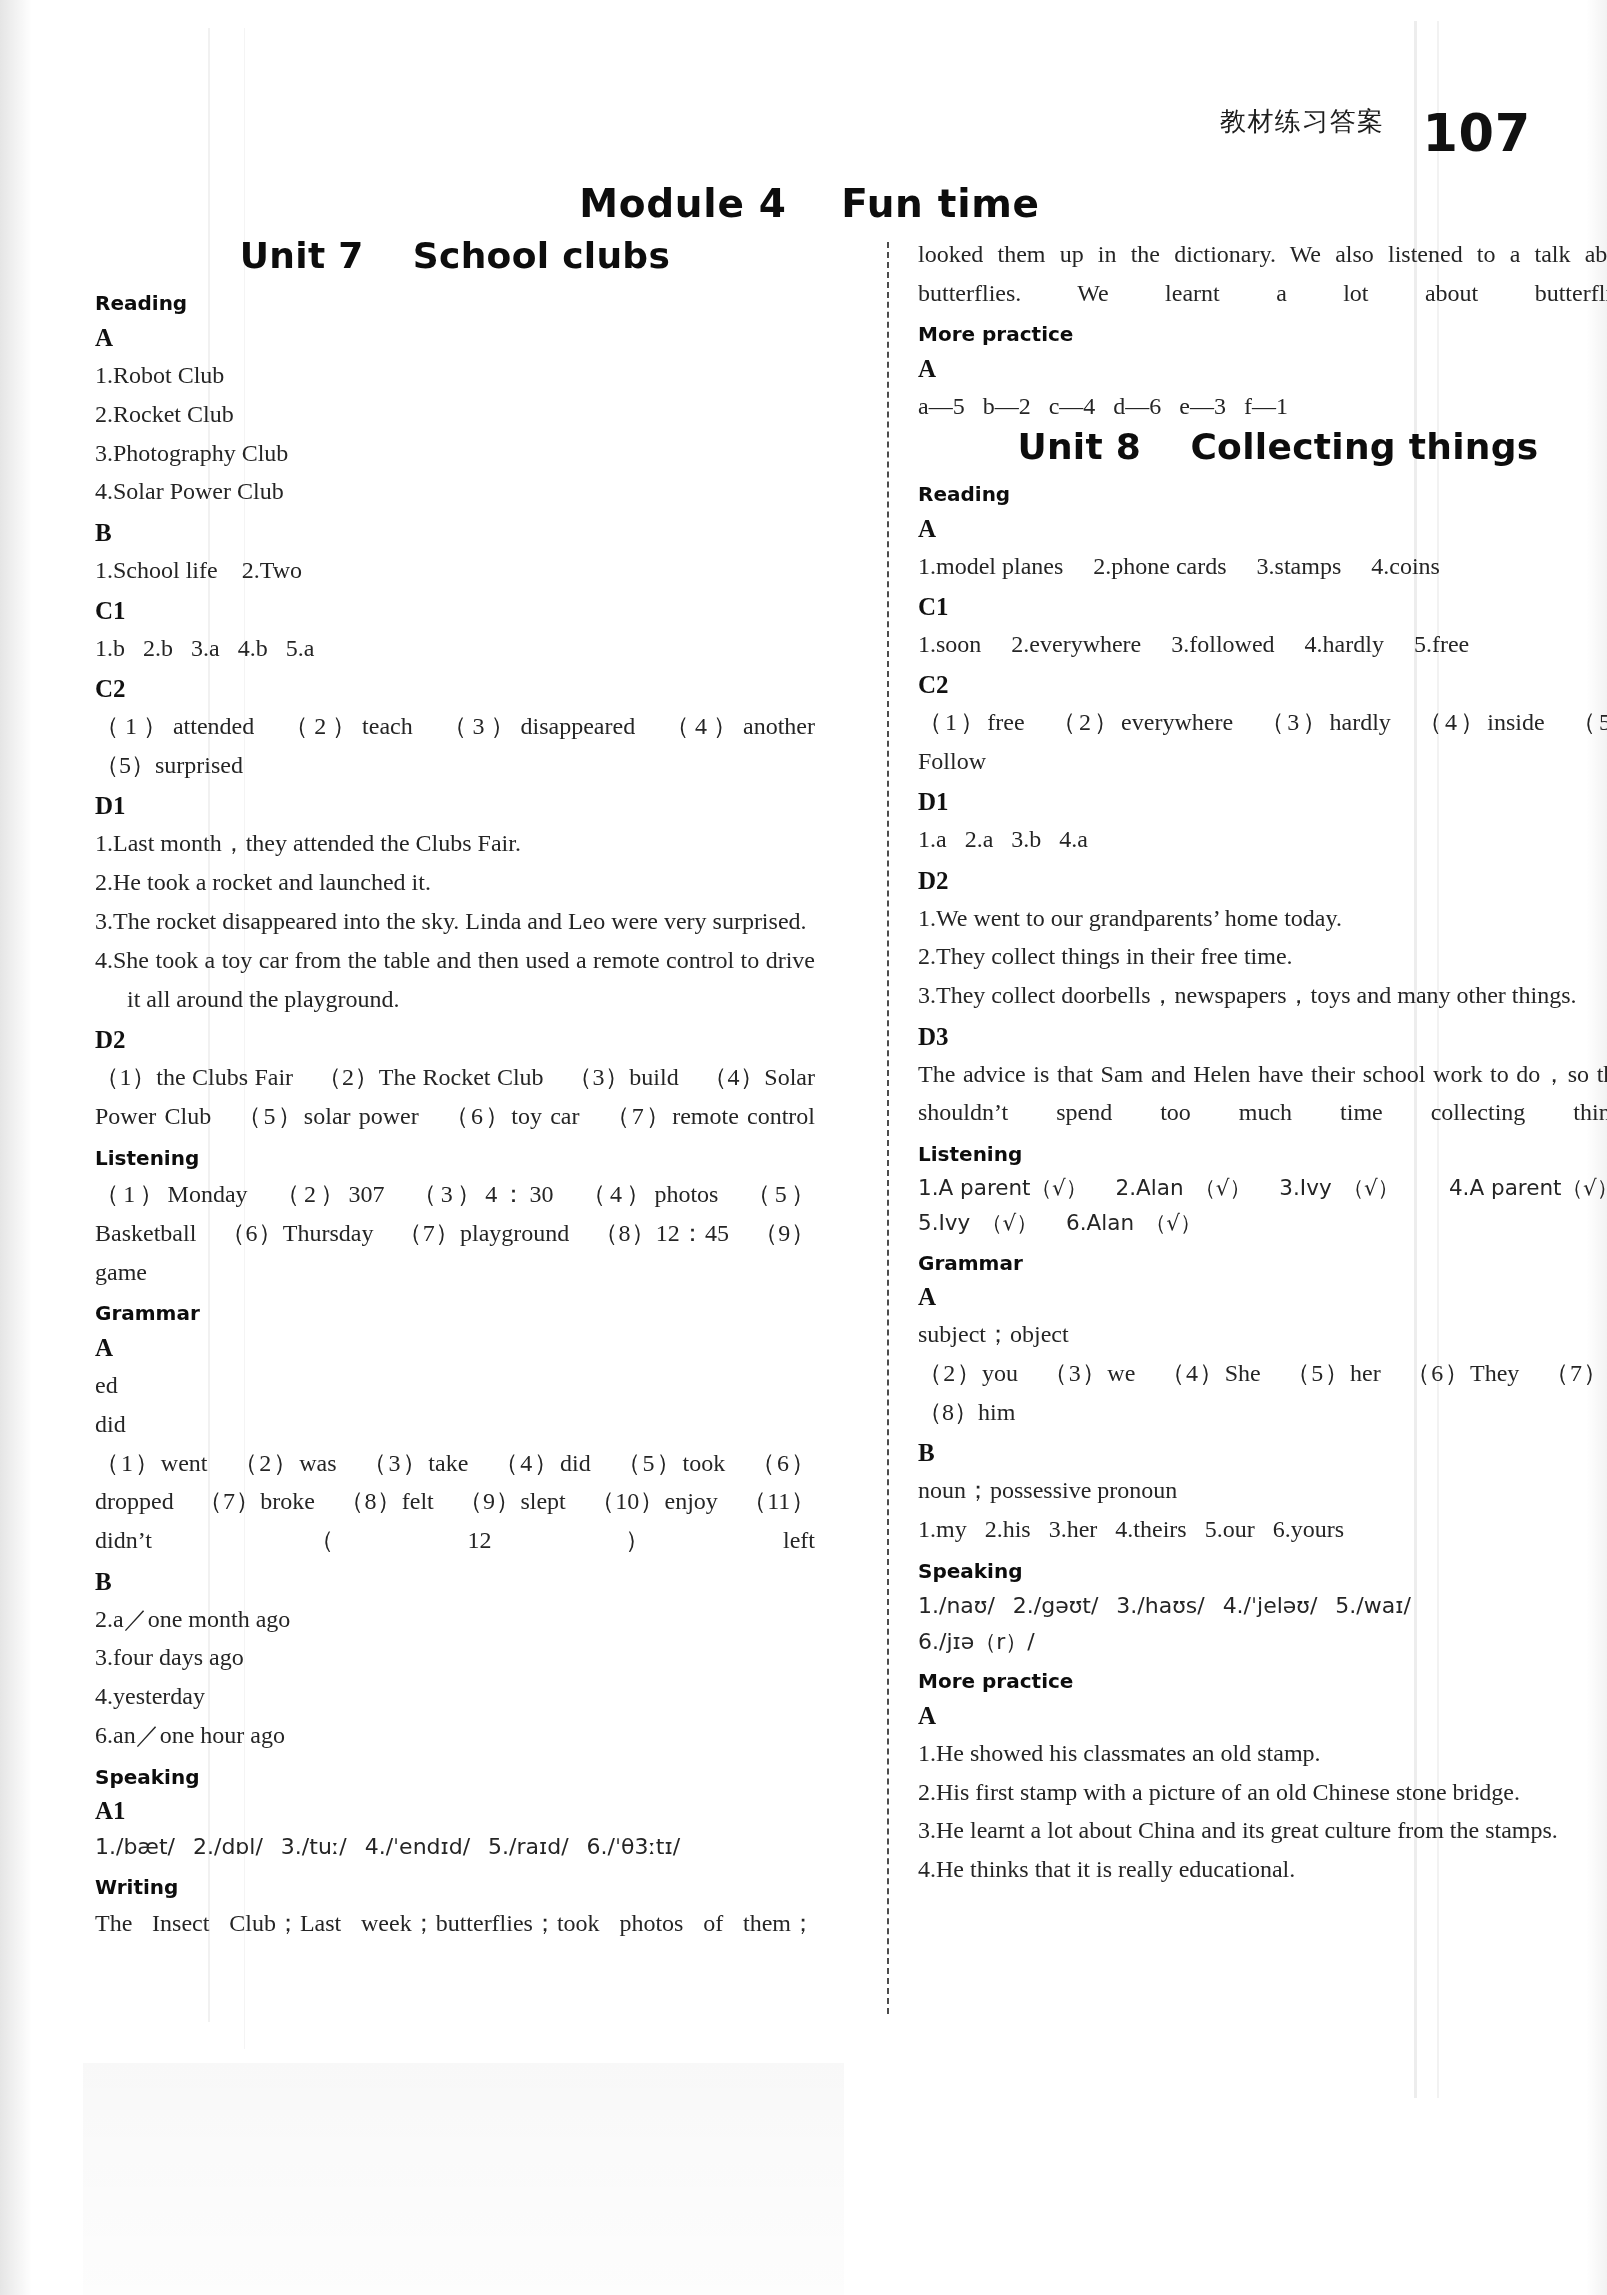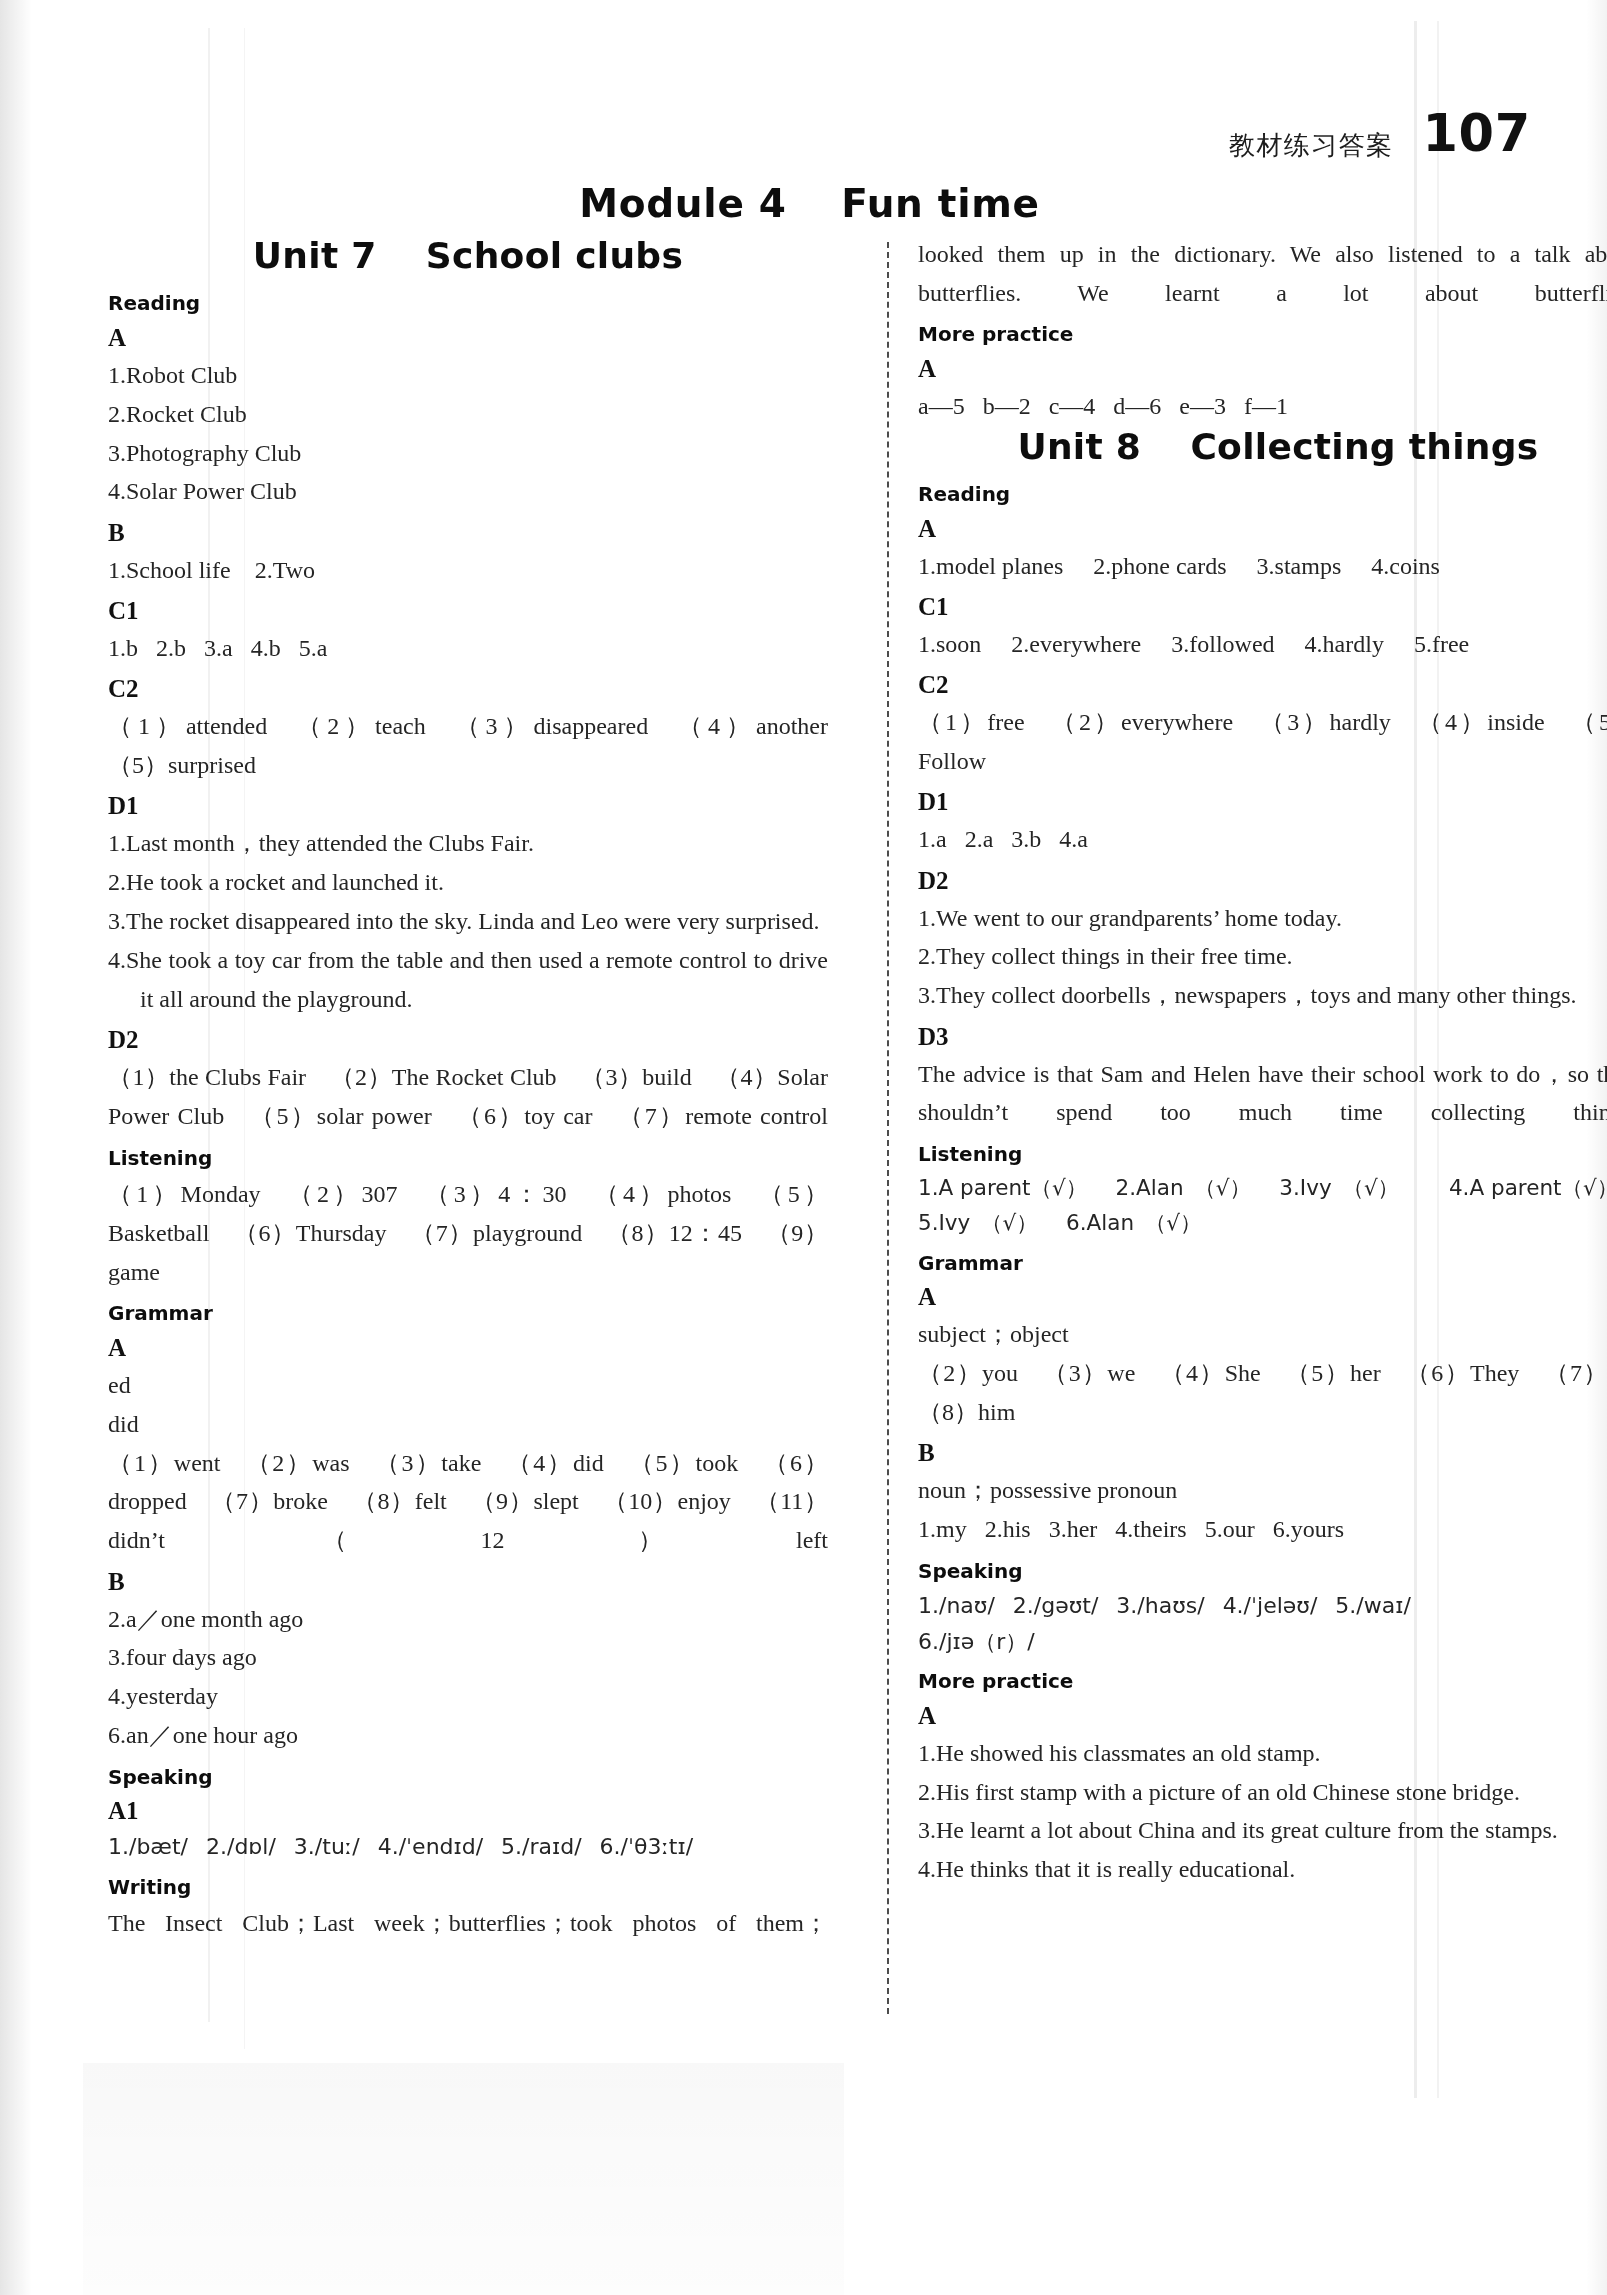--- a/index.html
+++ b/index.html
@@ -40,22 +40,22 @@
   }
   #scan-right-edge { right: 0; top: 0; width: 21px; height: 2295px;
     background: linear-gradient(to left, rgba(0,0,0,0.05), rgba(0,0,0,0.0)); }
 
   
   #page-header {
     position: absolute;
     top: 104px;
     right: 76px;
     display: flex;
-    align-items: flex-end;
-    gap: 29px;
+    align-items: flex-start;
+    gap: 38px;
   }
   #header-label {
     font-family: "DejaVu Sans", sans-serif;
     font-size: 26px;
     letter-spacing: 1.4px;
     color: #1d1d1d;
   }
   #page-number {
     font-family: "DejaVu Sans", sans-serif;
     font-weight: bold;
@@ -94,21 +94,21 @@
     top: 7px;
     width: 0;
     height: 1772px;
     border-left: 2.1px dashed #4c4c4c;
   }
   .col {
     position: absolute;
     top: 0;
     width: 720px;
   }
-  #col-left  { left: 18px; }
+  #col-left  { left: 5px; }
   #col-right { left: 828px; }
 
   
   .unit-title {
     font-family: "DejaVu Sans", sans-serif;
     font-weight: bold;
     font-size: 36px;
     text-align: center;
     letter-spacing: 0.3px;
     color: #0d0d0d;

